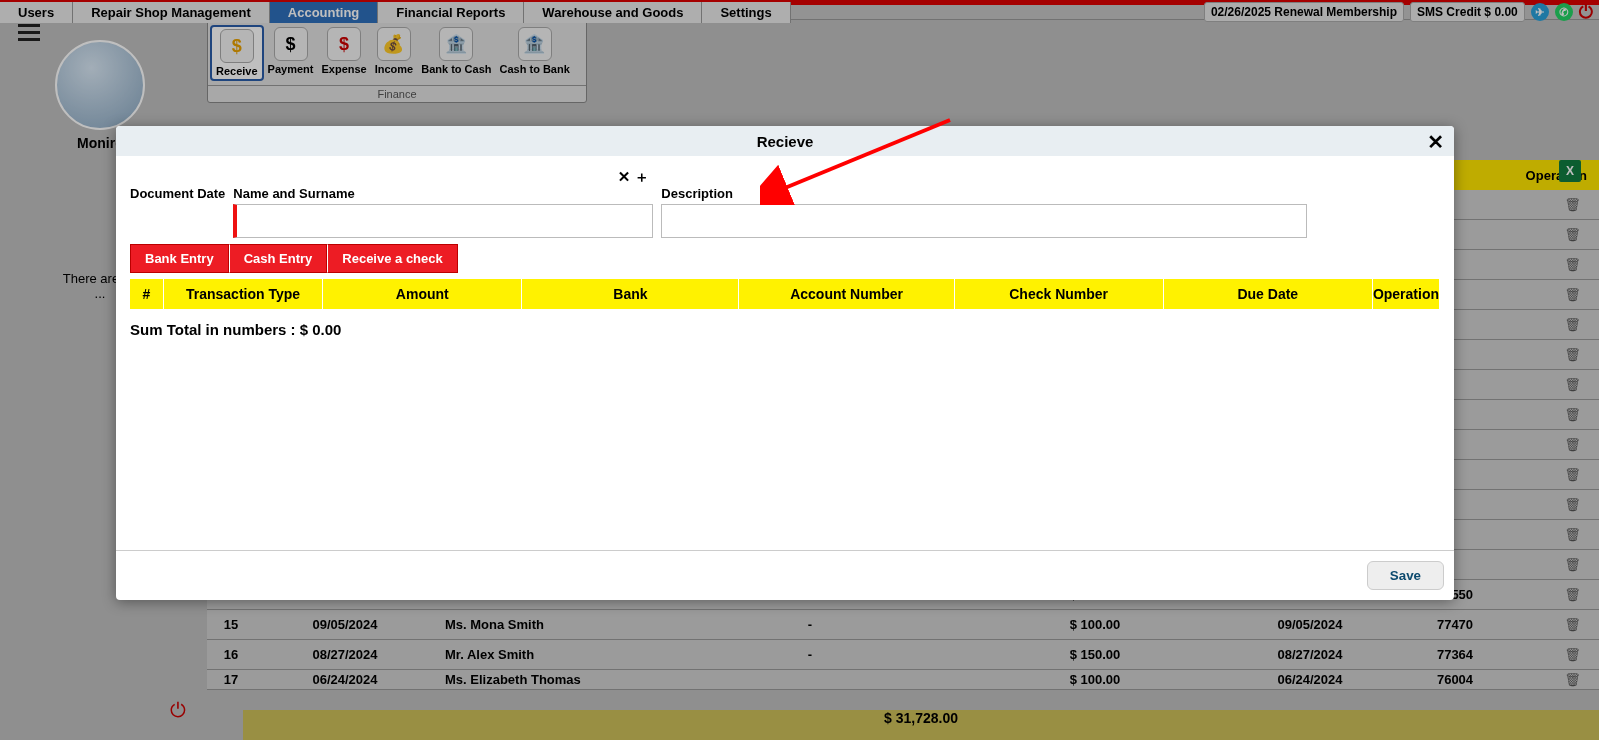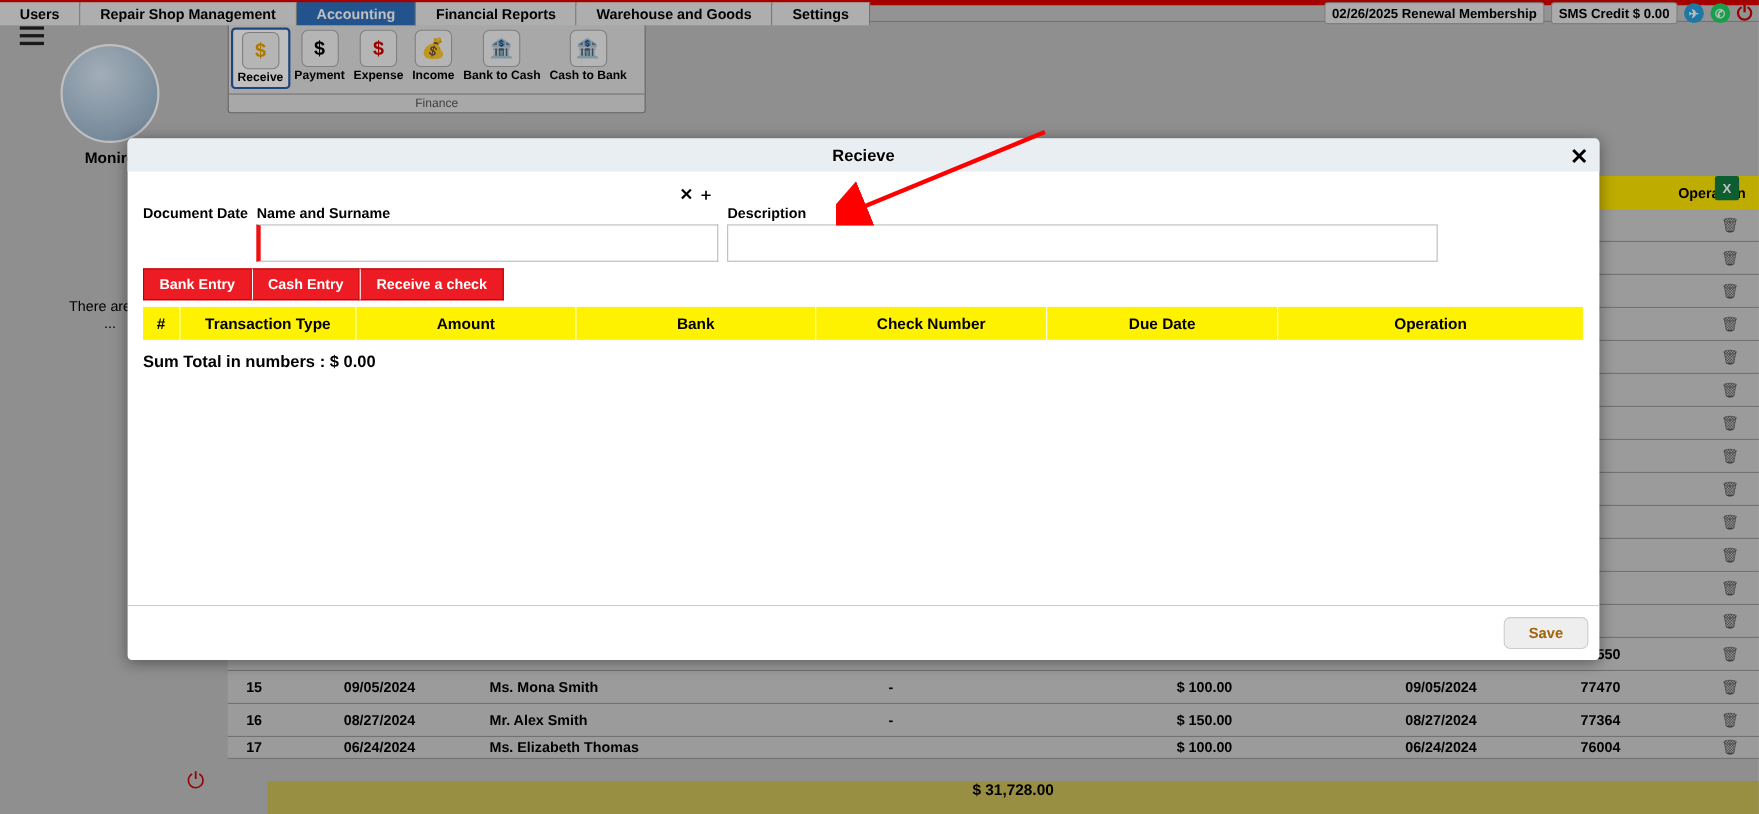--- a/index.html
+++ b/index.html
@@ -64,21 +64,21 @@
 
 .btn-row { display:flex; margin-top: 4px; }
 .red-btn { background:#ed1c24; color:#fff; font-weight:bold; font-size:13px; padding: 6px 14px; border:1px solid #b00; cursor:pointer; }
 .red-btn + .red-btn { border-left: 1px solid #fff; }
 
 .inner-head { display:flex; background:#fff200; margin-top:6px; height:30px; align-items:center; font-weight:bold; font-size:14px; text-align:center;}
 .ih { border-right: 1px solid #fff; display:flex; align-items:center; justify-content:center; height:100%;}
 .sum-row { font-weight:bold; font-size:15px; margin-top:12px; }
 
 .modal-foot { margin-top:auto; border-top:1px solid #ccc; padding:10px; display:flex; justify-content:flex-end; }
-.save-btn { background:#eee; color:#a16207; border:1px solid #ccc; border-radius:6px; padding:6px 22px; font-weight:bold; cursor:not-allowed;}
+.save-btn { background:#eee; color:#0c4a6e; border:1px solid #ccc; border-radius:6px; padding:6px 22px; font-weight:bold; cursor:not-allowed;}
 
 .excel-icon { position:absolute; top:160px; right: 18px; width:22px; height:22px; background:#107c41; color:#fff; display:flex; align-items:center; justify-content:center; font-size:12px; font-weight:bold; border-radius:2px;}
 
 .arrow { position:absolute; top:115px; left:760px; pointer-events:none; }
 
 </style>
 </head>
 <body>
 
 <div class="top-red"></div>
@@ -294,20 +294,21 @@
     <div class="btn-row">
       <button class="red-btn">Bank Entry</button>
       <button class="red-btn">Cash Entry</button>
       <button class="red-btn">Receive a check</button>
     </div>
     <div class="inner-head">
       <div class="ih" style="width:34px">#</div>
       <div class="ih" style="width:160px">Transaction Type</div>
       <div class="ih" style="width:200px">Amount</div>
       <div class="ih" style="width:218px">Bank</div>
+      <div class="ih" style="width:216px">Account Number</div>
       <div class="ih" style="width:210px">Check Number</div>
       <div class="ih" style="width:210px">Due Date</div>
       <div class="ih" style="flex:1">Operation</div>
     </div>
     <div class="sum-row">Sum Total in numbers : $ 0.00</div>
   </div>
   <div class="modal-foot">
     <button class="save-btn">Save</button>
   </div>
 </div>

